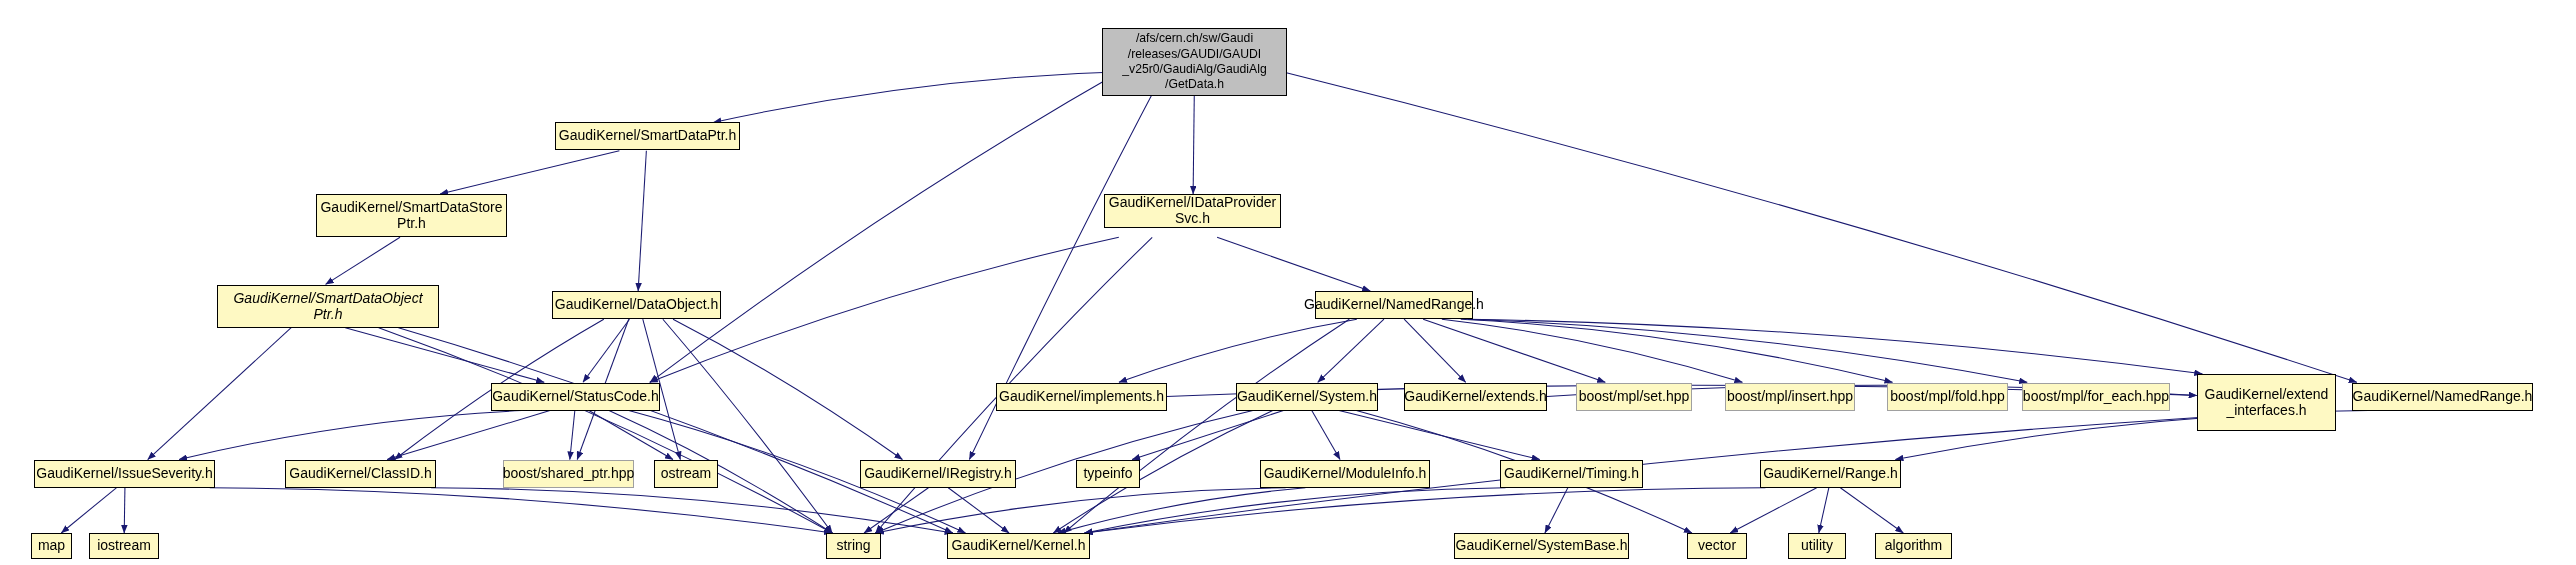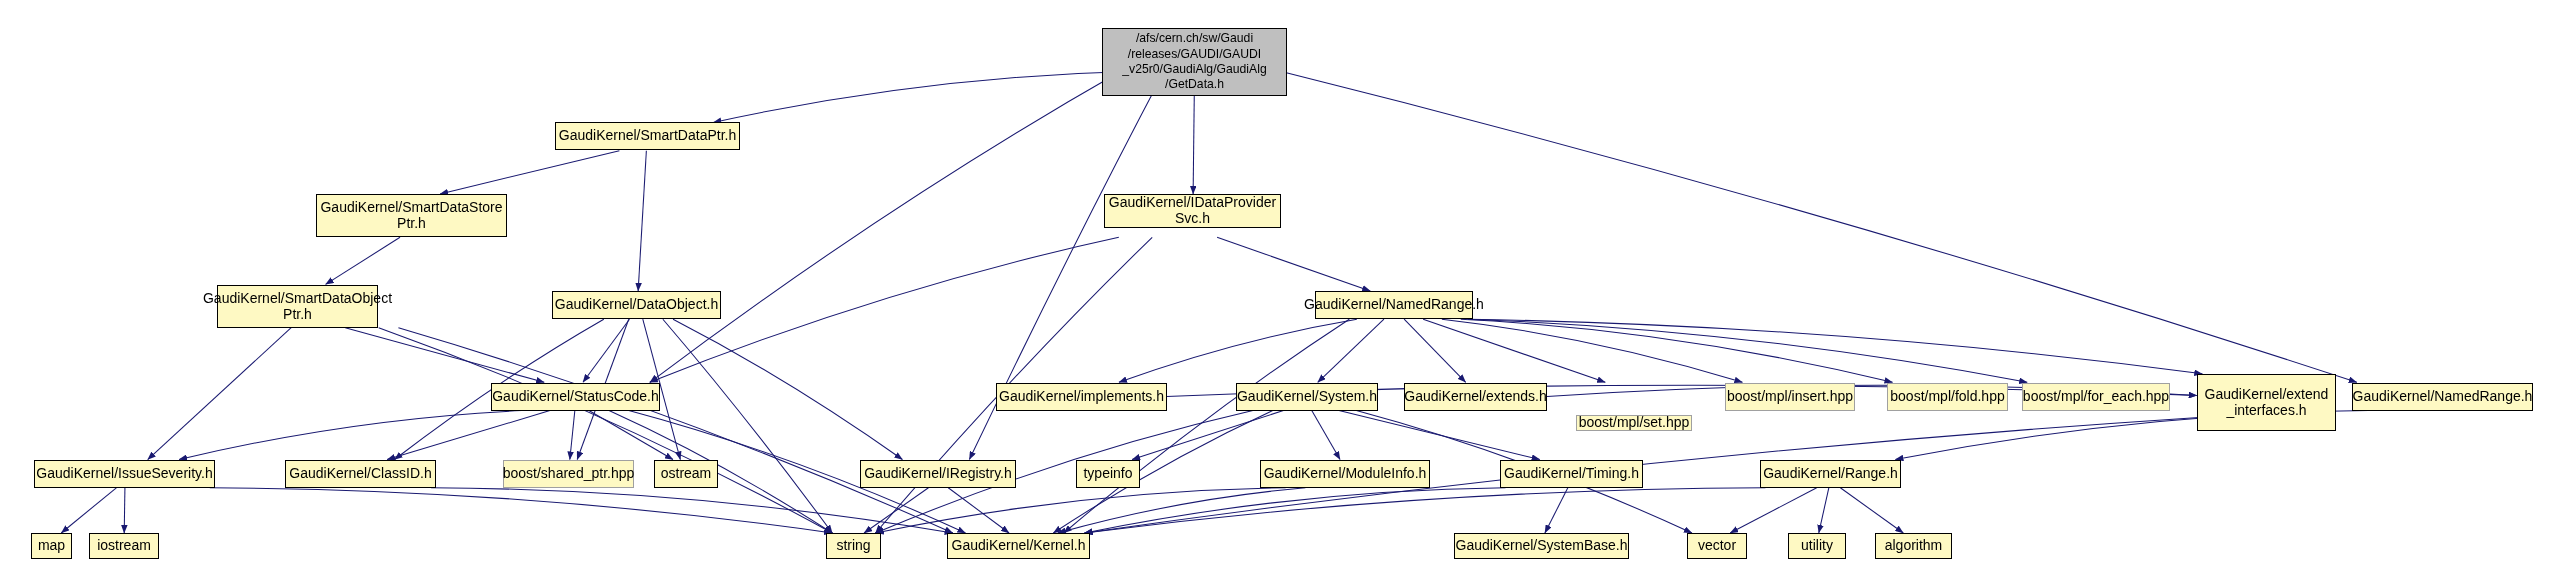--- a/index.html
+++ b/index.html
@@ -125,29 +125,29 @@
   <div id="node-layer">
       <div class="node root" style="left: 1102px; top: 3.8px; width: 185px; height: 68px; font-size: 12.2px; line-height: 1.25; margin-top: 24px;">/afs/cern.ch/sw/Gaudi
 /releases/GAUDI/GAUDI
 _v25r0/GaudiAlg/GaudiAlg
 /GetData.h</div>
       <div class="node" style="left: 555px; top: 122px; width: 185px; height: 28px;">GaudiKernel/SmartDataPtr.h</div>
       <div class="node" style="left: 1104px; top: 194px; width: 177px; height: 34px;">GaudiKernel/IDataProvider
 Svc.h</div>
       <div class="node" style="left: 316px; top: 194px; width: 191px; height: 43px;">GaudiKernel/SmartDataStore
 Ptr.h</div>
-      <div class="node" style="left: 217px; top: 285px; width: 161px; height: 43px;">GaudiKernel/SmartDataObject
+      <div class="node" style="left: 217px; top: 285px; width: 222px; height: 43px; font-style: italic;">GaudiKernel/SmartDataObject
 Ptr.h</div>
       <div class="node" style="left: 552px; top: 291px; width: 169px; height: 28px;">GaudiKernel/DataObject.h</div>
       <div class="node" style="left: 1315px; top: 291px; width: 158px; height: 28px;">GaudiKernel/NamedRange.h</div>
       <div class="node" style="left: 491px; top: 383px; width: 169px; height: 28px;">GaudiKernel/StatusCode.h</div>
       <div class="node" style="left: 996px; top: 383px; width: 171px; height: 28px;">GaudiKernel/implements.h</div>
       <div class="node" style="left: 1236px; top: 383px; width: 142px; height: 28px;">GaudiKernel/System.h</div>
       <div class="node" style="left: 1404px; top: 383px; width: 143px; height: 28px;">GaudiKernel/extends.h</div>
-      <div class="node ext" style="left: 1576px; top: 383px; width: 116px; height: 16px; margin-top: 32px;">boost/mpl/set.hpp</div>
+      <div class="node ext" style="left: 1576px; top: 383px; width: 116px; height: 28px;">boost/mpl/set.hpp</div>
       <div class="node ext" style="left: 1725px; top: 383px; width: 130px; height: 28px; text-align: center;">boost/mpl/insert.hpp</div>
       <div class="node ext" style="left: 1887px; top: 383px; width: 121px; height: 28px;">boost/mpl/fold.hpp</div>
       <div class="node ext" style="left: 2022px; top: 383px; width: 148px; height: 28px;">boost/mpl/for_each.hpp</div>
       <div class="node" style="left: 2197px; top: 374px; width: 139px; height: 57px;">GaudiKernel/extend
 _interfaces.h</div>
       <div class="node" style="left: 2352px; top: 383px; width: 181px; height: 28px;">GaudiKernel/NamedRange.h</div>
       <div class="node" style="left: 34px; top: 460px; width: 181px; height: 28px;">GaudiKernel/IssueSeverity.h</div>
       <div class="node" style="left: 285px; top: 460px; width: 151px; height: 28px;">GaudiKernel/ClassID.h</div>
       <div class="node ext" style="left: 503px; top: 460px; width: 131px; height: 28px;">boost/shared_ptr.hpp</div>
       <div class="node" style="left: 654px; top: 460px; width: 64px; height: 28px;">ostream</div>

